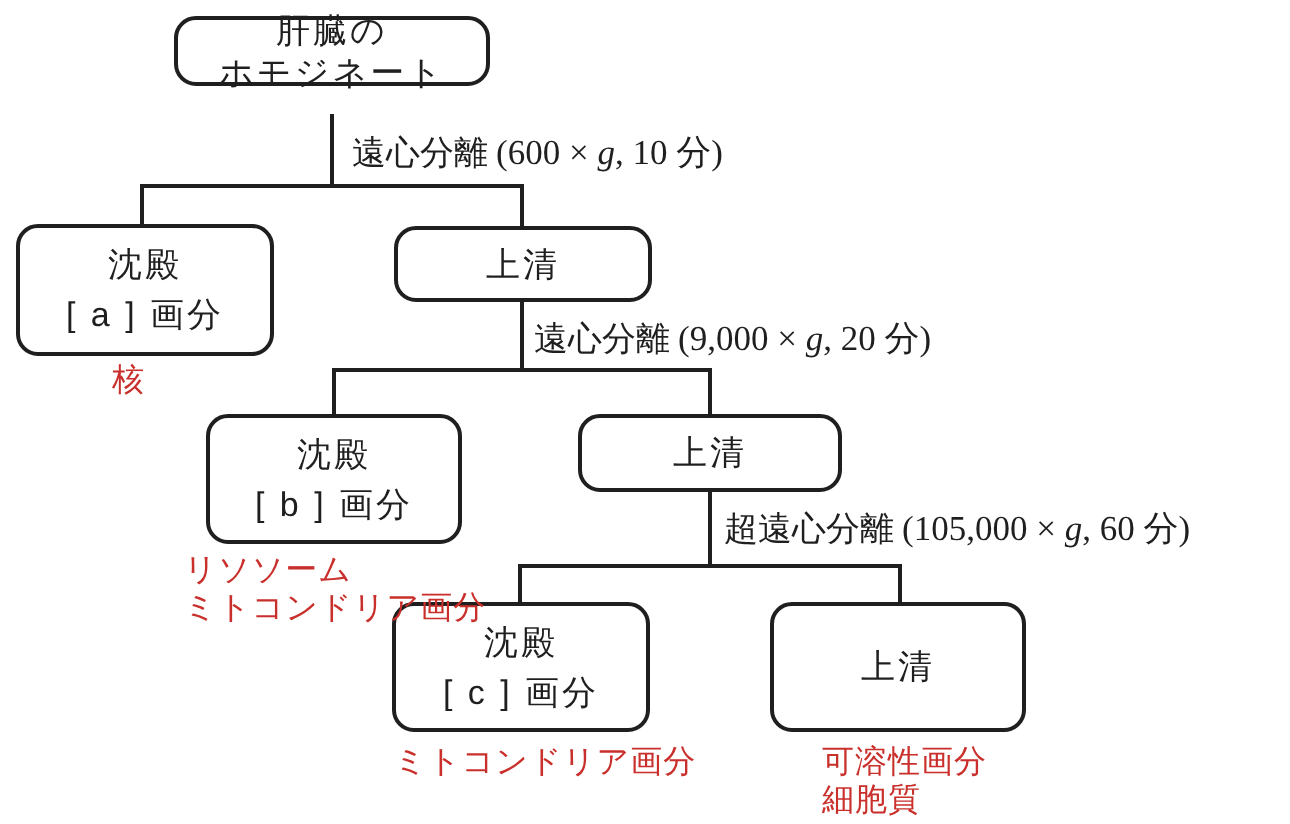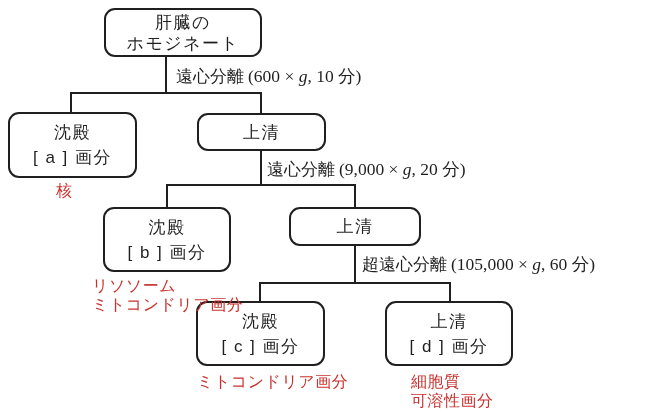--- a/index.html
+++ b/index.html
@@ -40,21 +40,21 @@
   <div class="line vline" style="left:260px;top:150px;height:36px"></div>
   <div class="line hline" style="left:166px;top:184px;width:190px"></div>
   <div class="line vline" style="left:166px;top:184px;height:24px"></div>
   <div class="line vline" style="left:354px;top:184px;height:24px"></div>
 
   <div class="line vline" style="left:354px;top:245px;height:39px"></div>
   <div class="line hline" style="left:259px;top:282px;width:192px"></div>
   <div class="line vline" style="left:259px;top:282px;height:20px"></div>
   <div class="line vline" style="left:449px;top:282px;height:20px"></div>
 
-  <div class="node node-root" style="left:104px;top:8px;width:158px;height:49px">
+  <div class="node node-root" style="left:87px;top:8px;width:158px;height:35px">
     <div class="bline">肝臓の</div>
     <div class="bline">ホモジネート</div>
   </div>
 
   <div class="node" style="left:8px;top:112px;width:129px;height:66px">
     <div class="bline">沈殿</div>
     <div class="bline">[ a ] 画分</div>
   </div>
 
   <div class="node" style="left:197px;top:113px;width:129px;height:38px">
@@ -70,21 +70,20 @@
     <div class="bline">上清</div>
   </div>
 
   <div class="node" style="left:196px;top:301px;width:129px;height:65px">
     <div class="bline">沈殿</div>
     <div class="bline">[ c ] 画分</div>
   </div>
 
   <div class="node" style="left:385px;top:301px;width:128px;height:65px">
     <div class="bline">上清</div>
-    <div class="bline">[ d ] 画分</div>
   </div>
 
   <div class="step" style="left:176px;top:64px">
     <span>遠心分離</span><span class="params">(600 × </span><span class="gvar">g</span><span class="params" style="margin-left:0">,  10 分)</span>
   </div>
 
   <div class="step" style="left:267px;top:157px">
     <span>遠心分離</span><span class="params">(9,000 × </span><span class="gvar">g</span><span class="params" style="margin-left:0">,  20 分)</span>
   </div>
 
@@ -99,17 +98,17 @@
   <div class="annotation" style="left:92px;top:276px">
     <div>リソソーム</div>
     <div>ミトコンドリア画分</div>
   </div>
 
   <div class="annotation" style="left:197px;top:372px">
     <div>ミトコンドリア画分</div>
   </div>
 
   <div class="annotation" style="left:411px;top:372px">
+    <div>可溶性画分</div>
     <div>細胞質</div>
-    <div>可溶性画分</div>
   </div>
 
 </div>
 
 </body></html>

